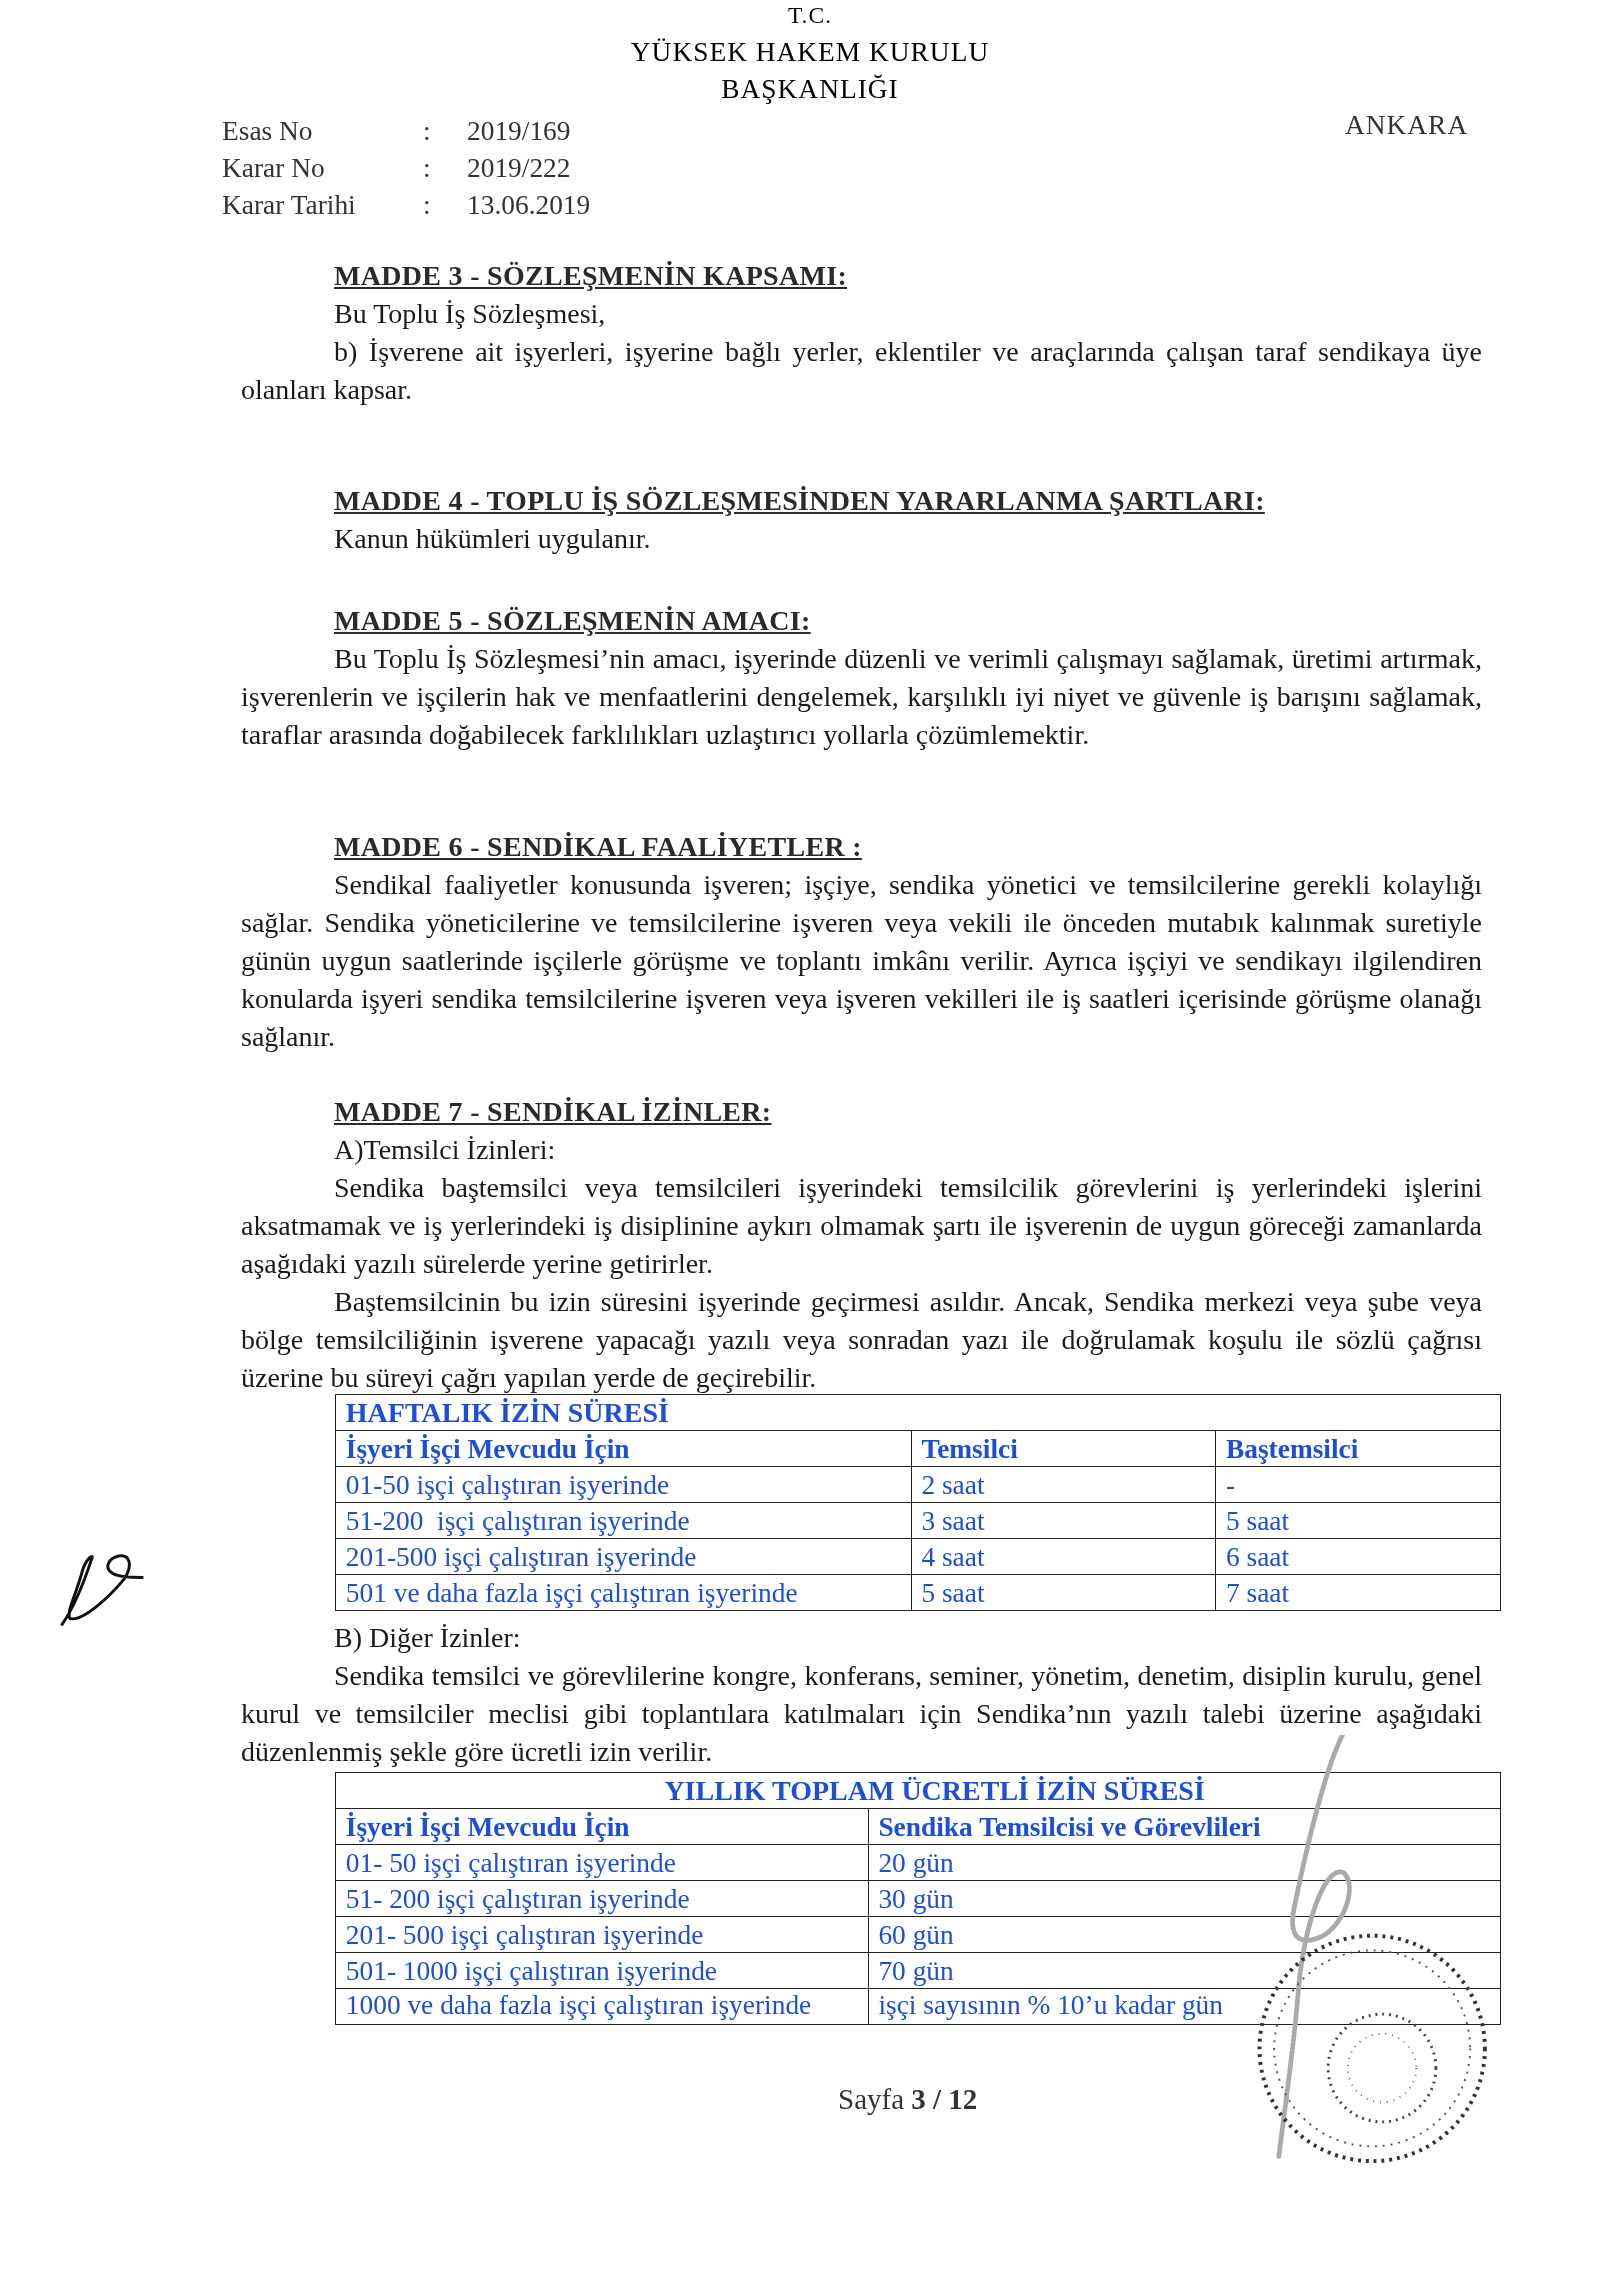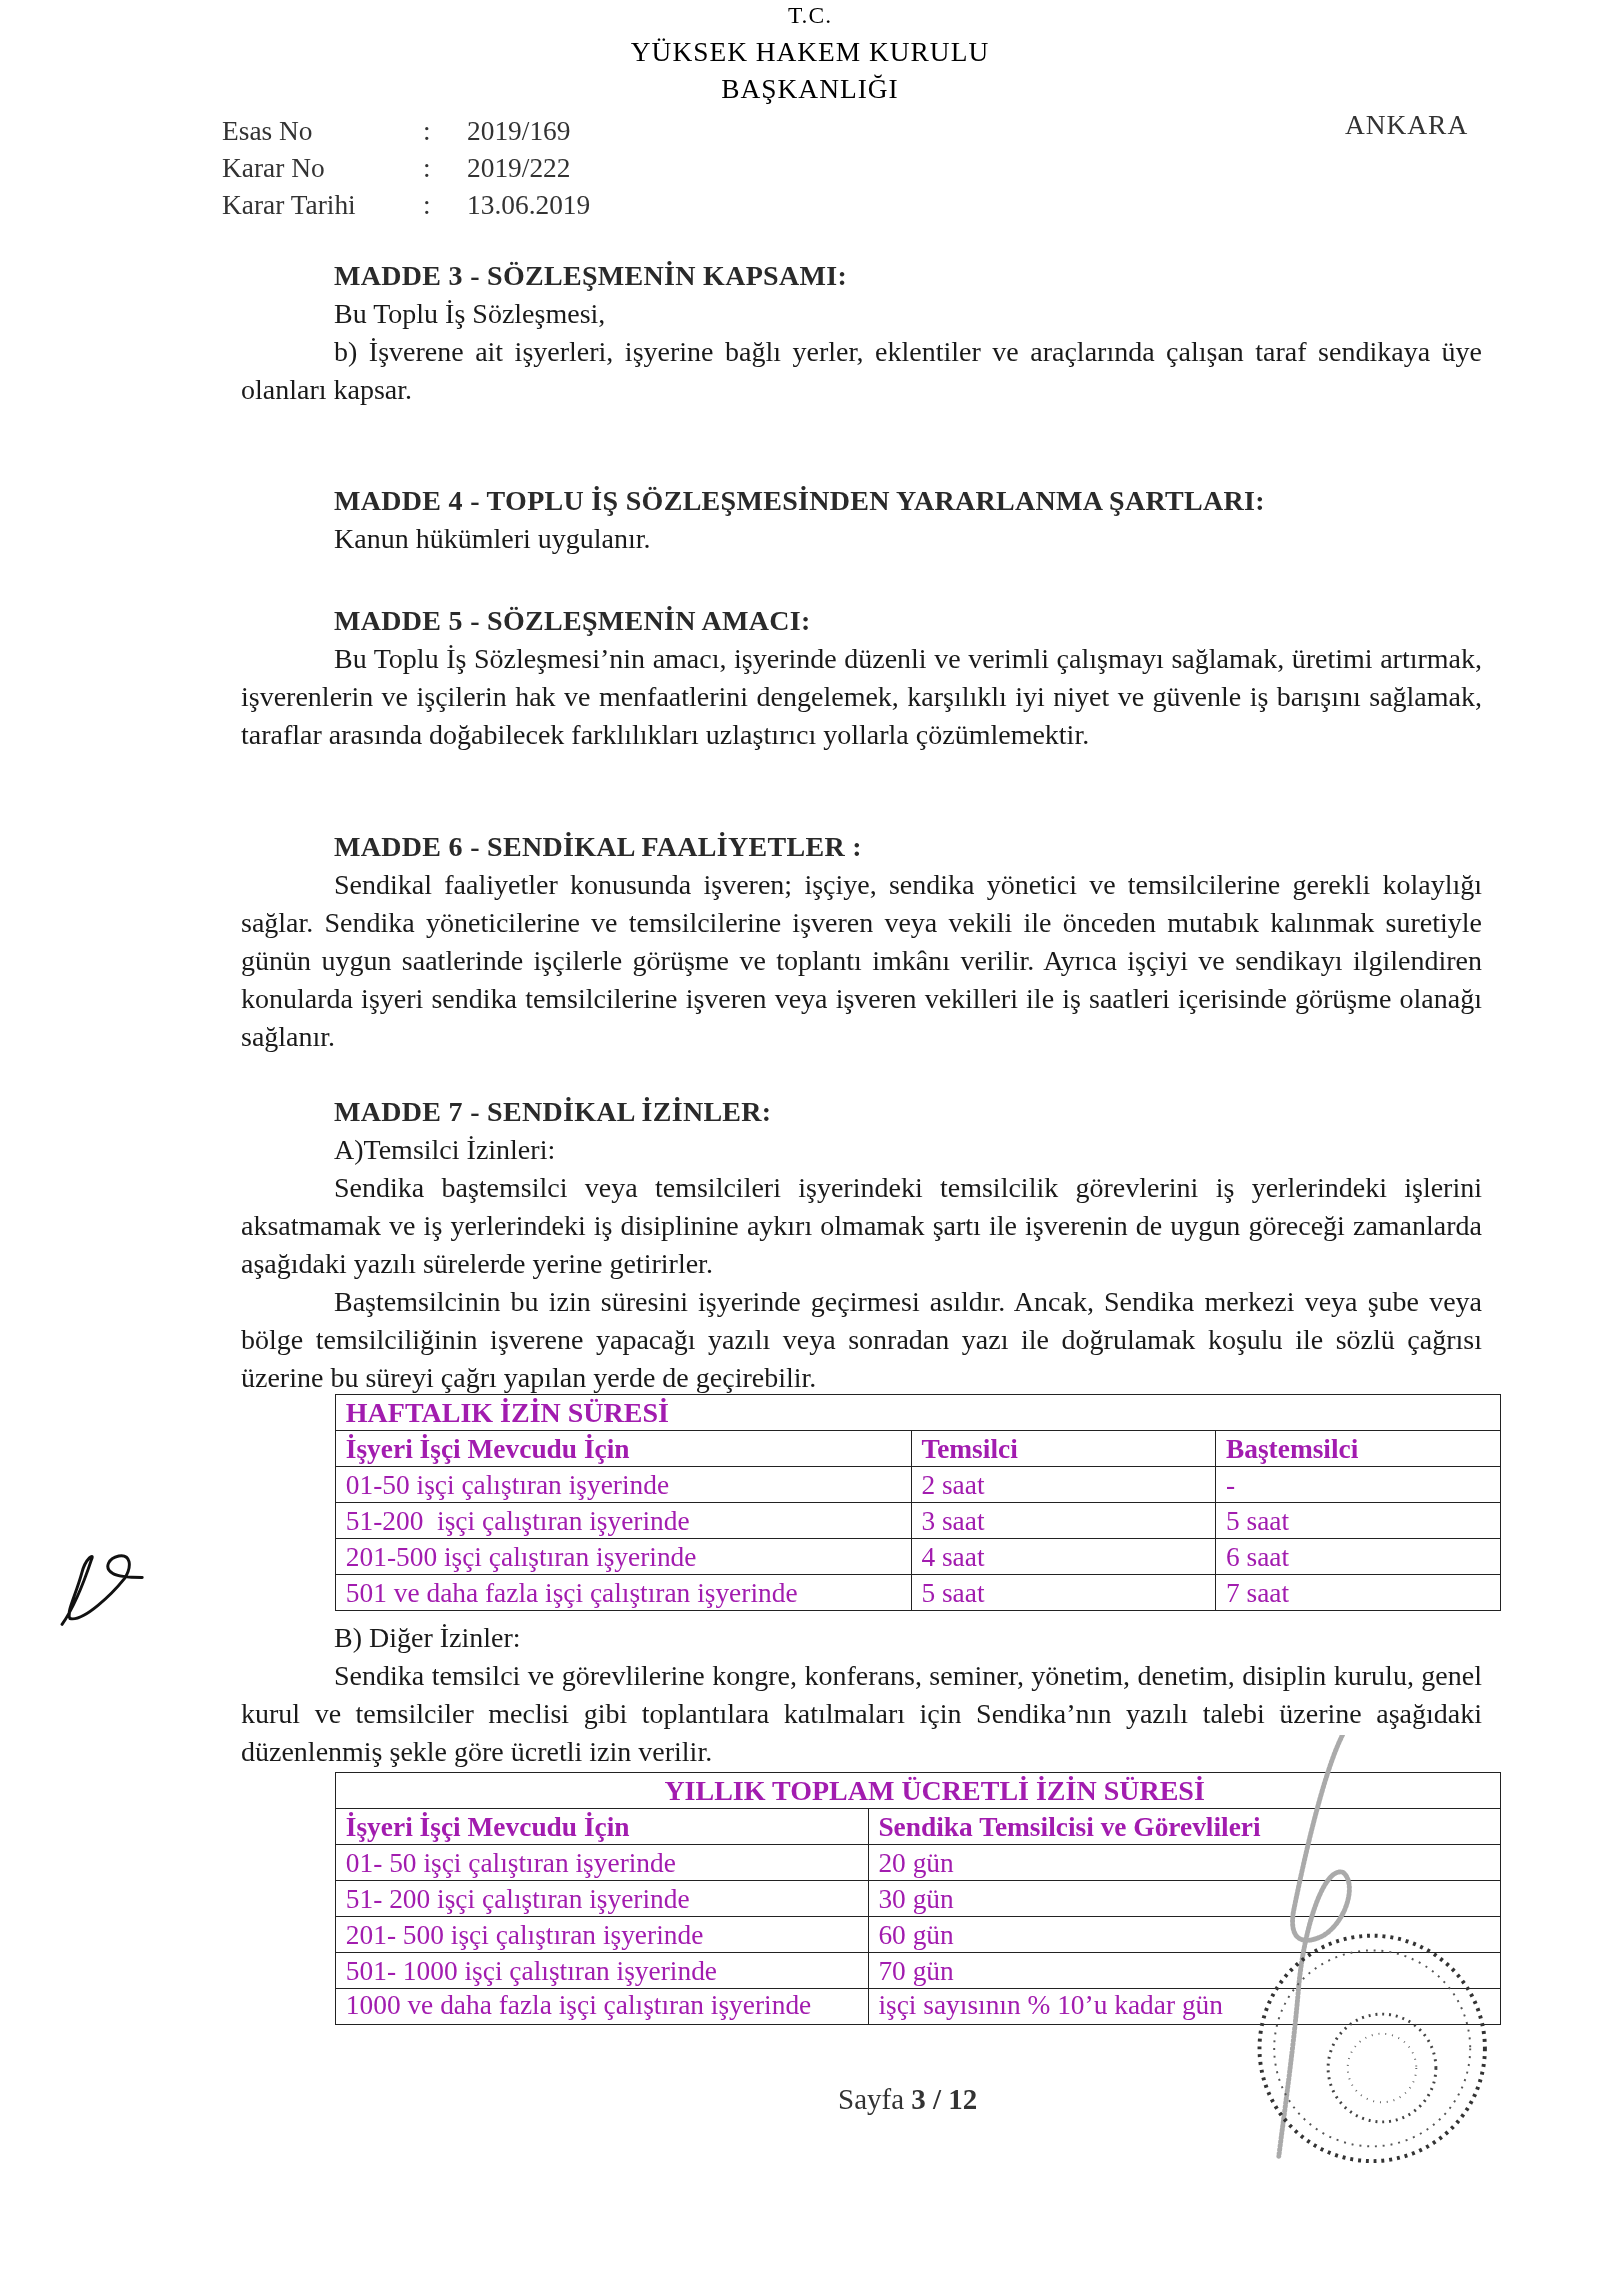--- a/index.html
+++ b/index.html
@@ -5,25 +5,25 @@
   html, body { margin:0; padding:0; background:#ffffff; }
   body { width:1620px; height:2292px; position:relative; overflow:hidden;
          font-family:"Liberation Serif", "DejaVu Serif", serif; color:#1a1a1a; }
   .abs { position:absolute; }
   .hdr-center { left:0; width:1620px; text-align:center; font-size:27.4px; letter-spacing:1px; color:#000000; }
   .meta-row { left:222px; font-size:27.4px; color:#333; }
   .meta-label { display:inline-block; width:201px; }
   .meta-colon { display:inline-block; width:44px; }
   .ankara { left:1345px; top:110px; font-size:27.4px; color:#333; letter-spacing:1px; }
   .body { left:241px; width:1241px; font-size:28px; line-height:38px; color:#1a1a1a; }
-  .h { font-weight:bold; font-size:28px; color:#2a2a2a; letter-spacing:0.3px; padding-left:93px; }
+  .h { font-weight:bold; font-size:28px; color:#2a2a2a; letter-spacing:0.3px; padding-left:93px;text-decoration:underline; }
   .ind { text-indent:93px; }
   .p { text-align:justify; margin:0; }
   .p95 { padding-left:93px; }
-  table.tbl { border-collapse:collapse; position:absolute; font-size:27.4px; color:#a21caf; }
+  table.tbl { border-collapse:collapse; position:absolute; font-size:27.4px; color:#1d4ed8; }
   table.tbl td { border:1.5px solid #222; padding:0 9.8px; height:35px; vertical-align:middle; line-height:32px; }
   table.tbl .title td { font-weight:bold; font-size:28px; }
   table.tbl .colhead td { font-weight:bold; }
   .footer { left:838px; top:2083px; font-size:29px; color:#333; }
   .footer b { font-weight:bold; }
   .sig { left:54px; top:1554px; }
   .stamp { left:1235px; top:1921px; }
   .scribble { left:1264px; top:1735px; }
 </style>
 </head>

